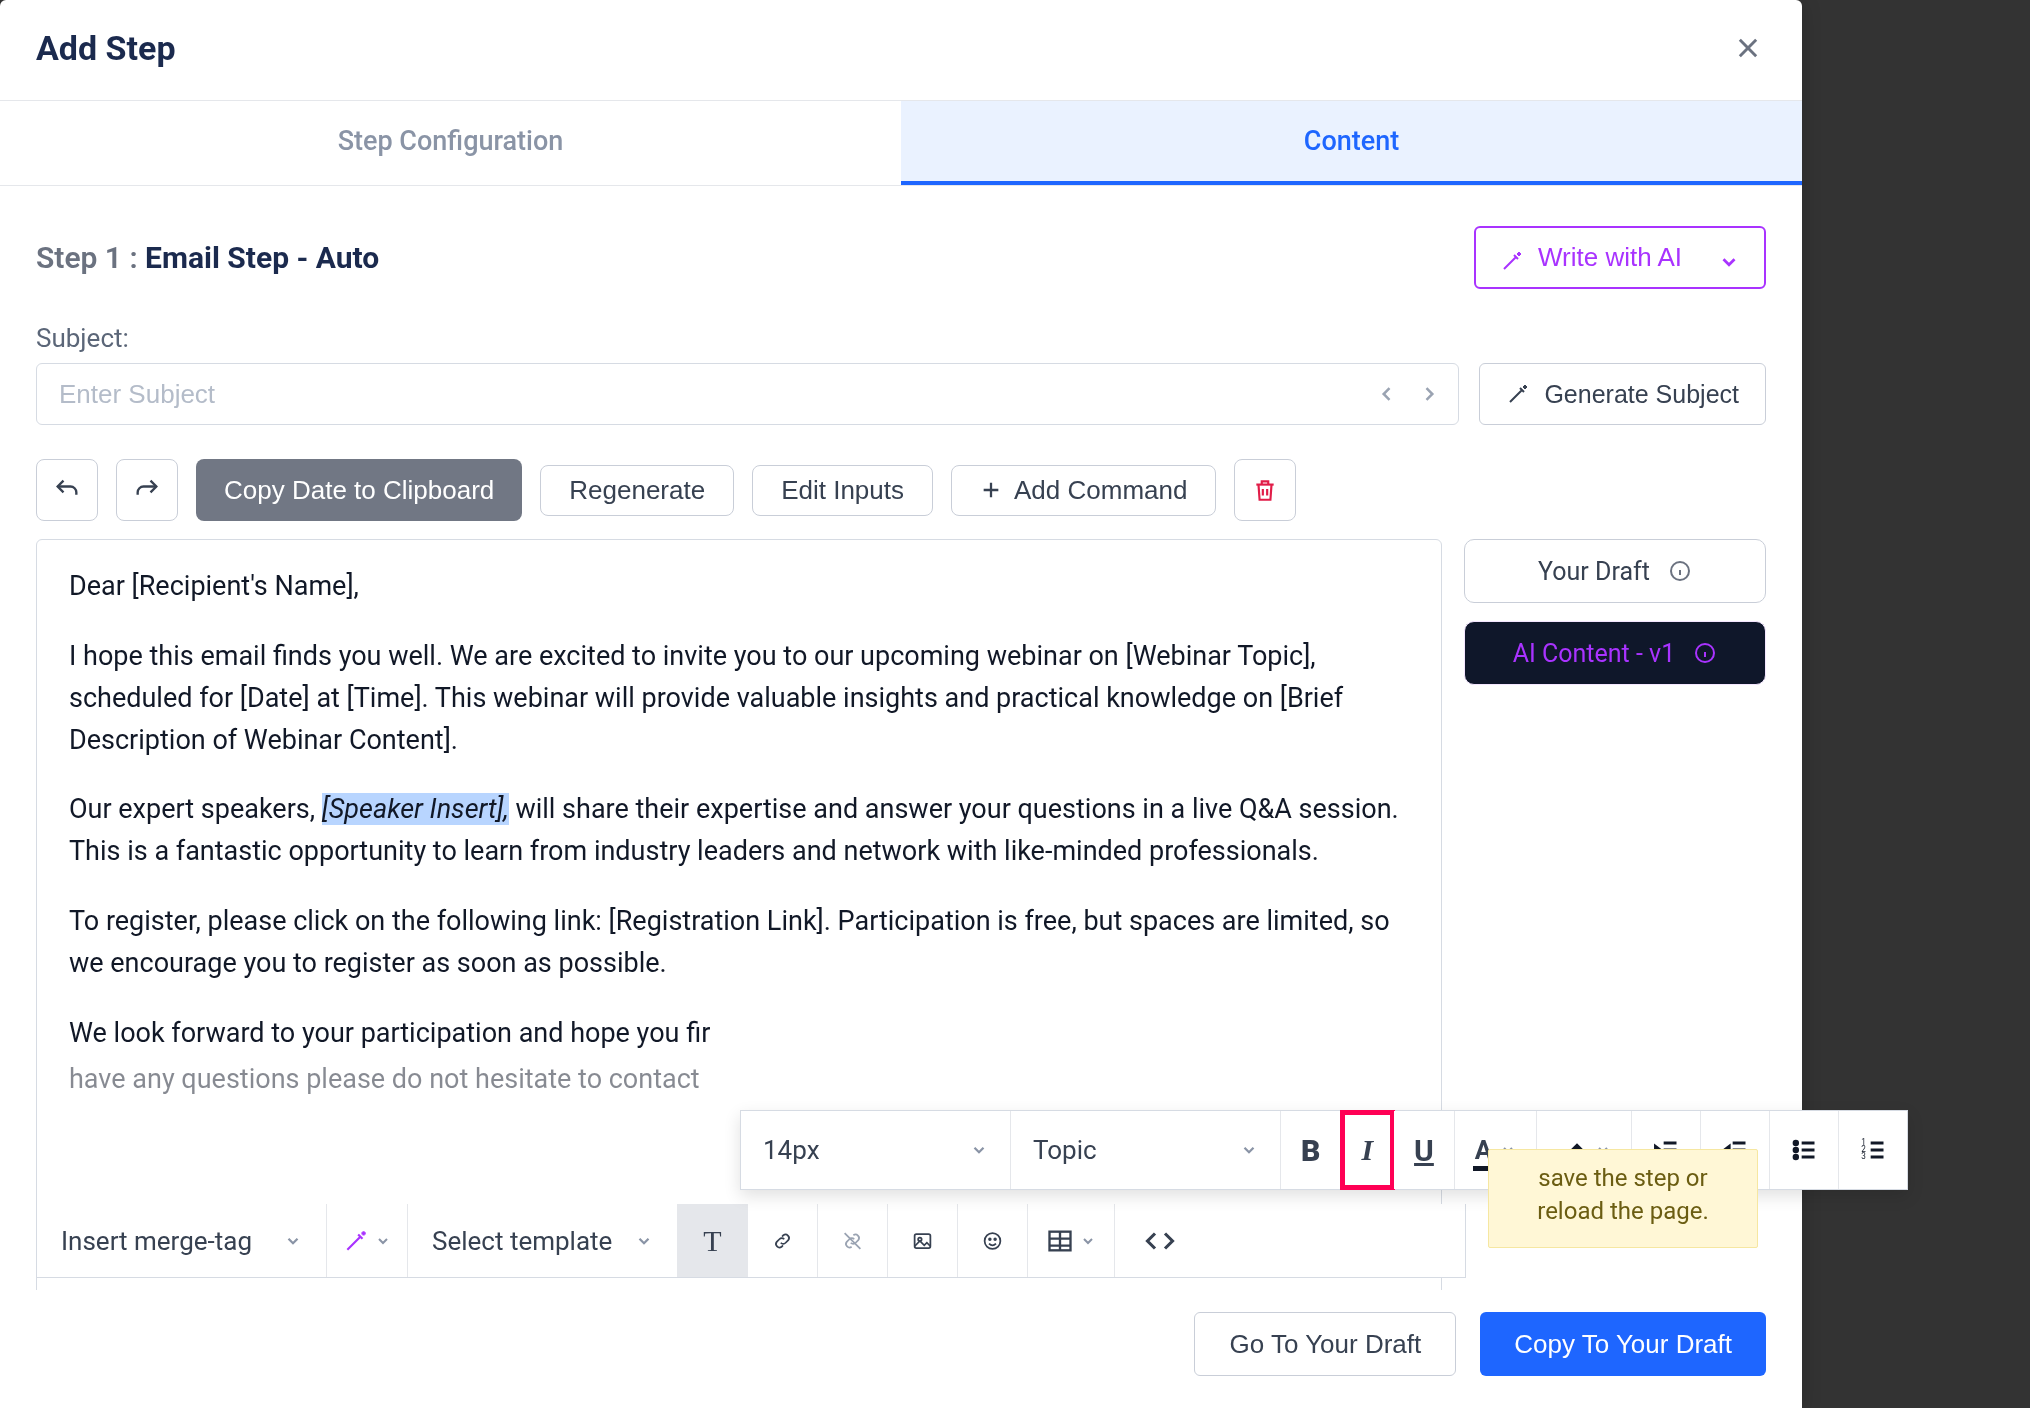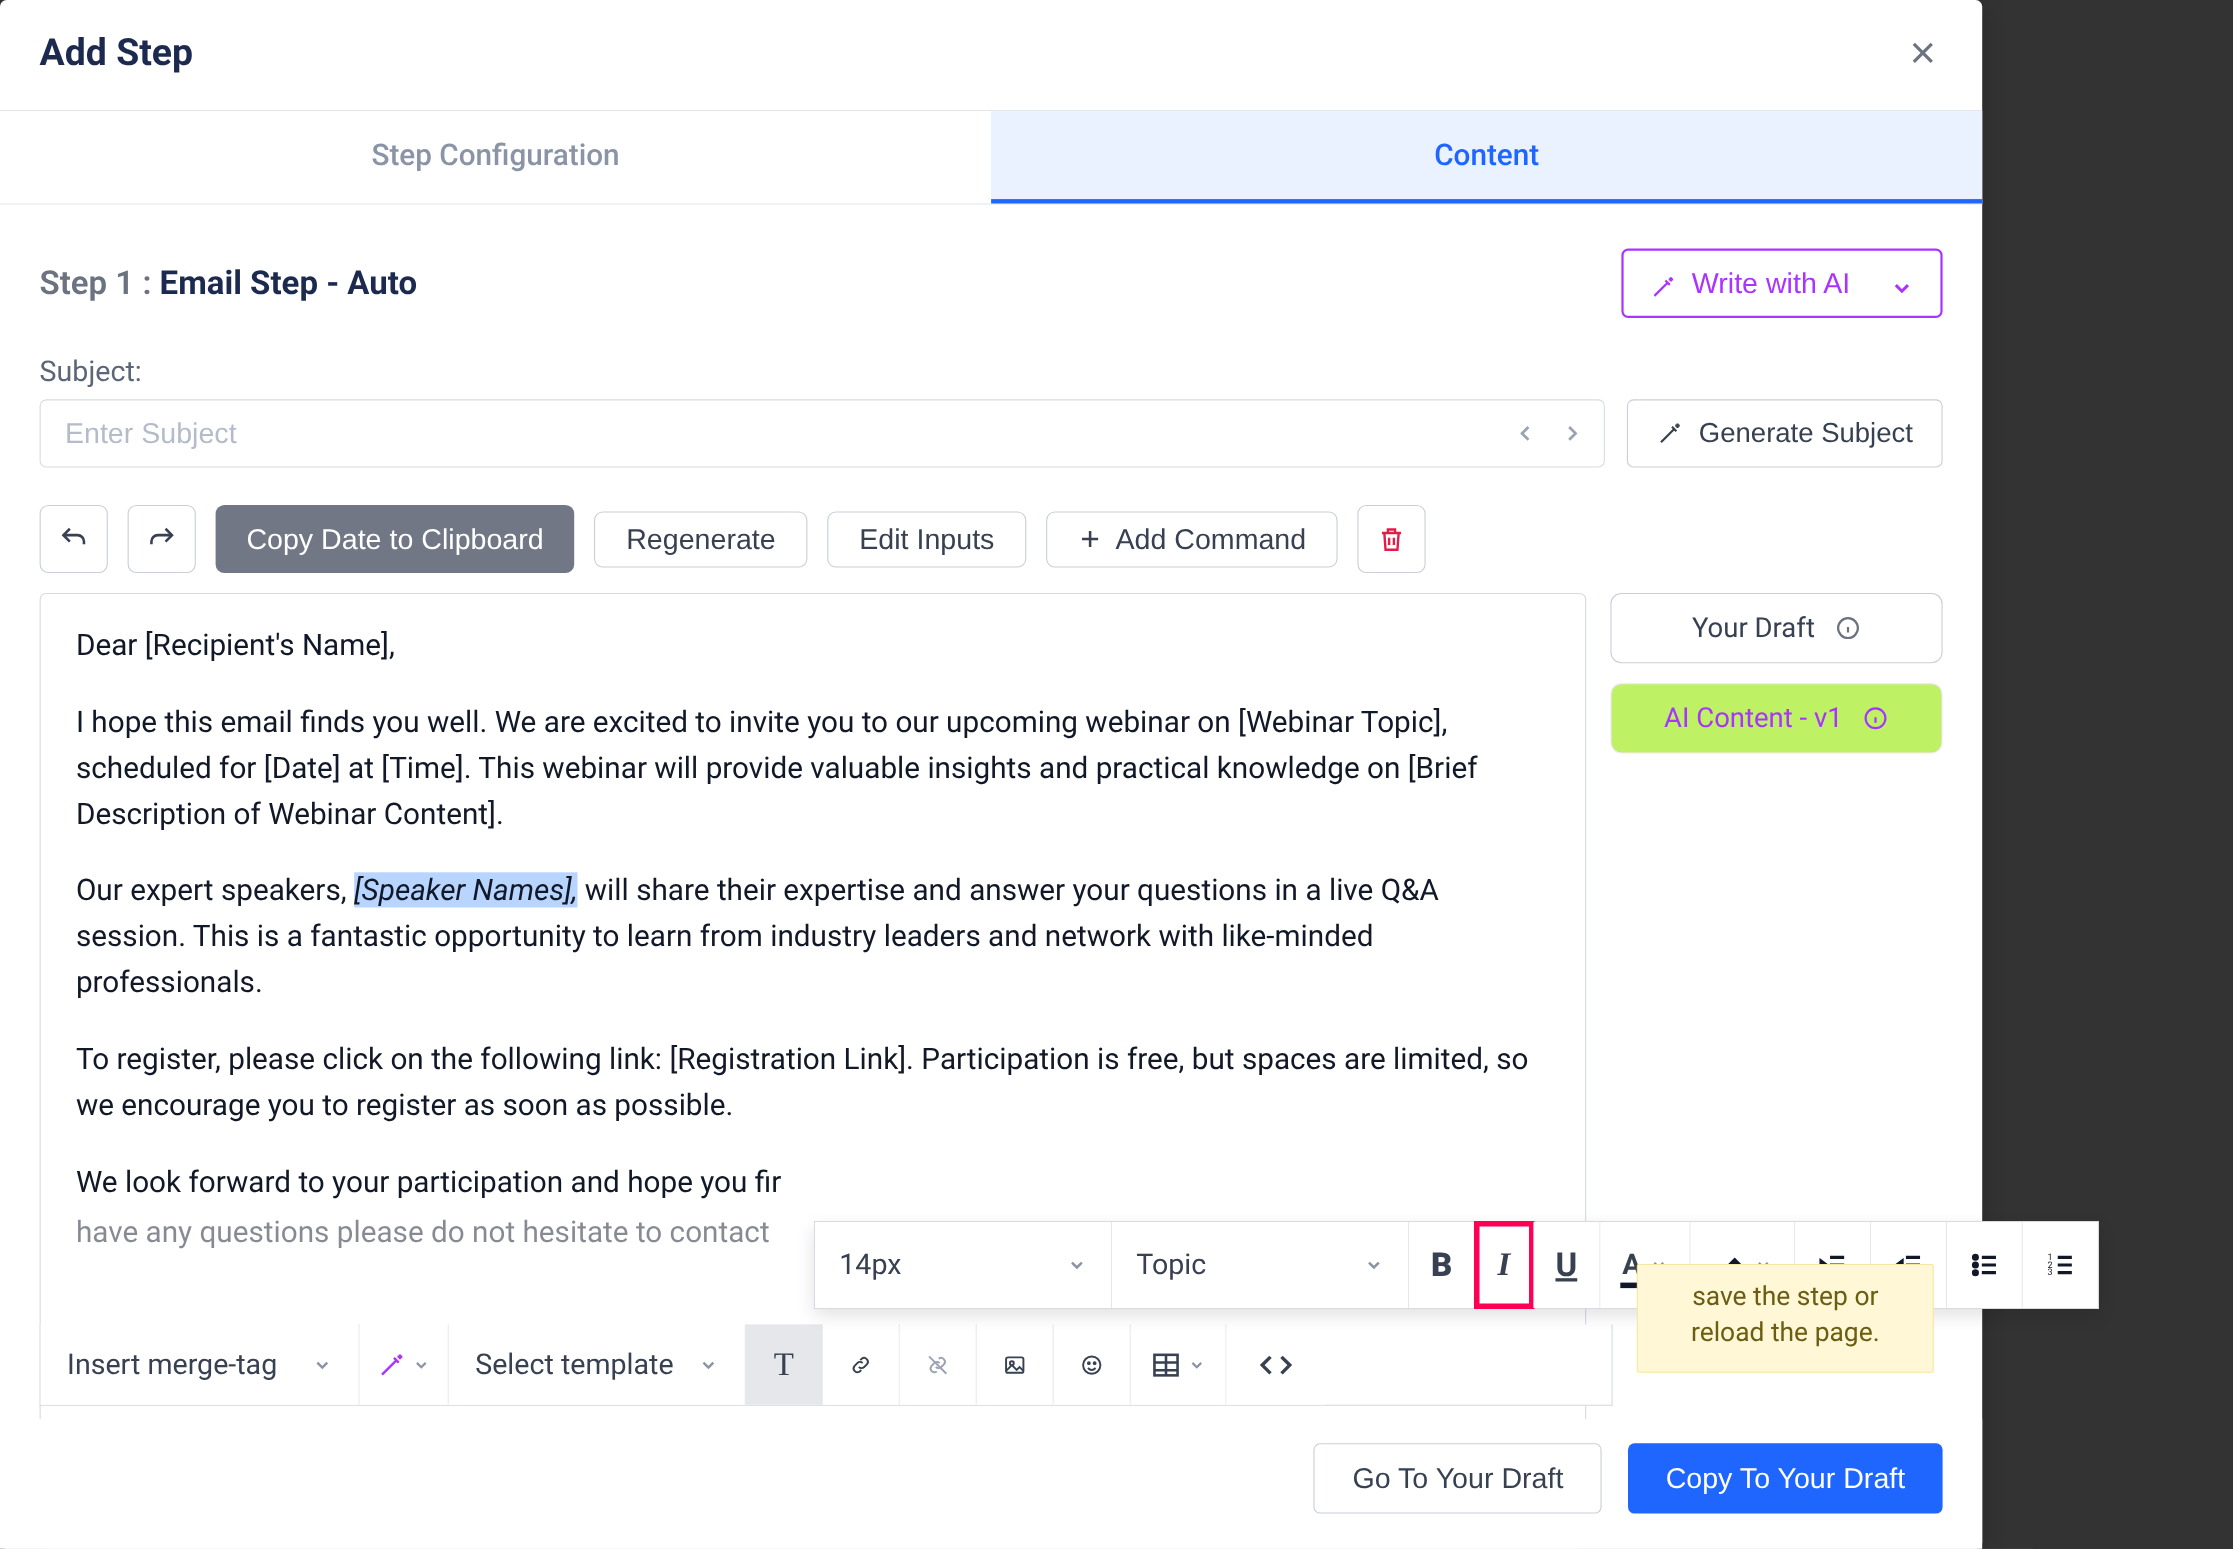--- a/index.html
+++ b/index.html
@@ -74,21 +74,21 @@
   }
   .editor .para { margin-bottom: 28px; white-space: normal; }
   .editor .sel { background:#b8d5ff; font-style:italic; }
   .editor .cutoff { color:#111827; }
   .side { width:302px; display:flex; flex-direction:column; gap:18px; }
   .side-pill {
     height:64px; border-radius:10px; display:flex; align-items:center; justify-content:center; gap:18px;
     font-size:25px; cursor:pointer;
   }
   .side-pill.draft { border:1px solid #c9ced8; color:#374151; background:#fff; }
-  .side-pill.ai { background:#bef264; color:#a933ff; border:1px solid #f4e6ff; }
+  .side-pill.ai { background:#0f172a; color:#a933ff; border:1px solid #f4e6ff; }
 
   .bottom-toolbar {
     position:absolute; left:36px; bottom:130px; height:74px; display:flex; align-items:center;
     border:1px solid #d6dbe3; border-top:none; background:#fff;
   }
   .bt-cell {
     height:100%; display:flex; align-items:center; justify-content:center; padding:0 24px;
     border-right:1px solid #e5e7eb; gap:14px; font-size:26px; color:#374151; cursor:pointer; background:#fff;
   }
   .bt-cell.nb { border-right:none; }
@@ -214,21 +214,21 @@
             <path d="M10 11 V17 M14 11 V17"></path>
           </svg>
       </div>
     </div>
 
     <div class="editor-row">
       <div class="editor">
         <div class="para">Dear [Recipient's Name],</div>
         <div class="para">I hope this email finds you well. We are excited to invite you to our upcoming webinar on [Webinar Topic], scheduled for [Date] at [Time]. This webinar will provide valuable insights and practical knowledge on [Brief Description of Webinar Content].</div>
         <div class="para">
-          <span>Our expert speakers, </span><span class="sel">[Speaker Names],</span><span> will share their expertise and answer your questions in a live Q&amp;A session. This is a fantastic opportunity to learn from industry leaders and network with like-minded professionals.</span>
+          <span>Our expert speakers, </span><span class="sel">[Speaker Insert],</span><span> will share their expertise and answer your questions in a live Q&amp;A session. This is a fantastic opportunity to learn from industry leaders and network with like-minded professionals.</span>
         </div>
         <div class="para">To register, please click on the following link: [Registration Link]. Participation is free, but spaces are limited, so we encourage you to register as soon as possible.</div>
         <div class="para cutoff" style="margin-bottom:4px">We look forward to your participation and hope you fir</div>
         <div class="para cutoff" style="opacity:.5">have any questions  please do not hesitate to contact</div>
       </div>
       <div class="side">
         <div class="side-pill draft">
           <span>Your Draft</span>
           <svg width="24" height="24" viewBox="0 0 24 24" fill="none" stroke="#6b7280" stroke-width="2">
               <circle cx="12" cy="12" r="9"></circle>

